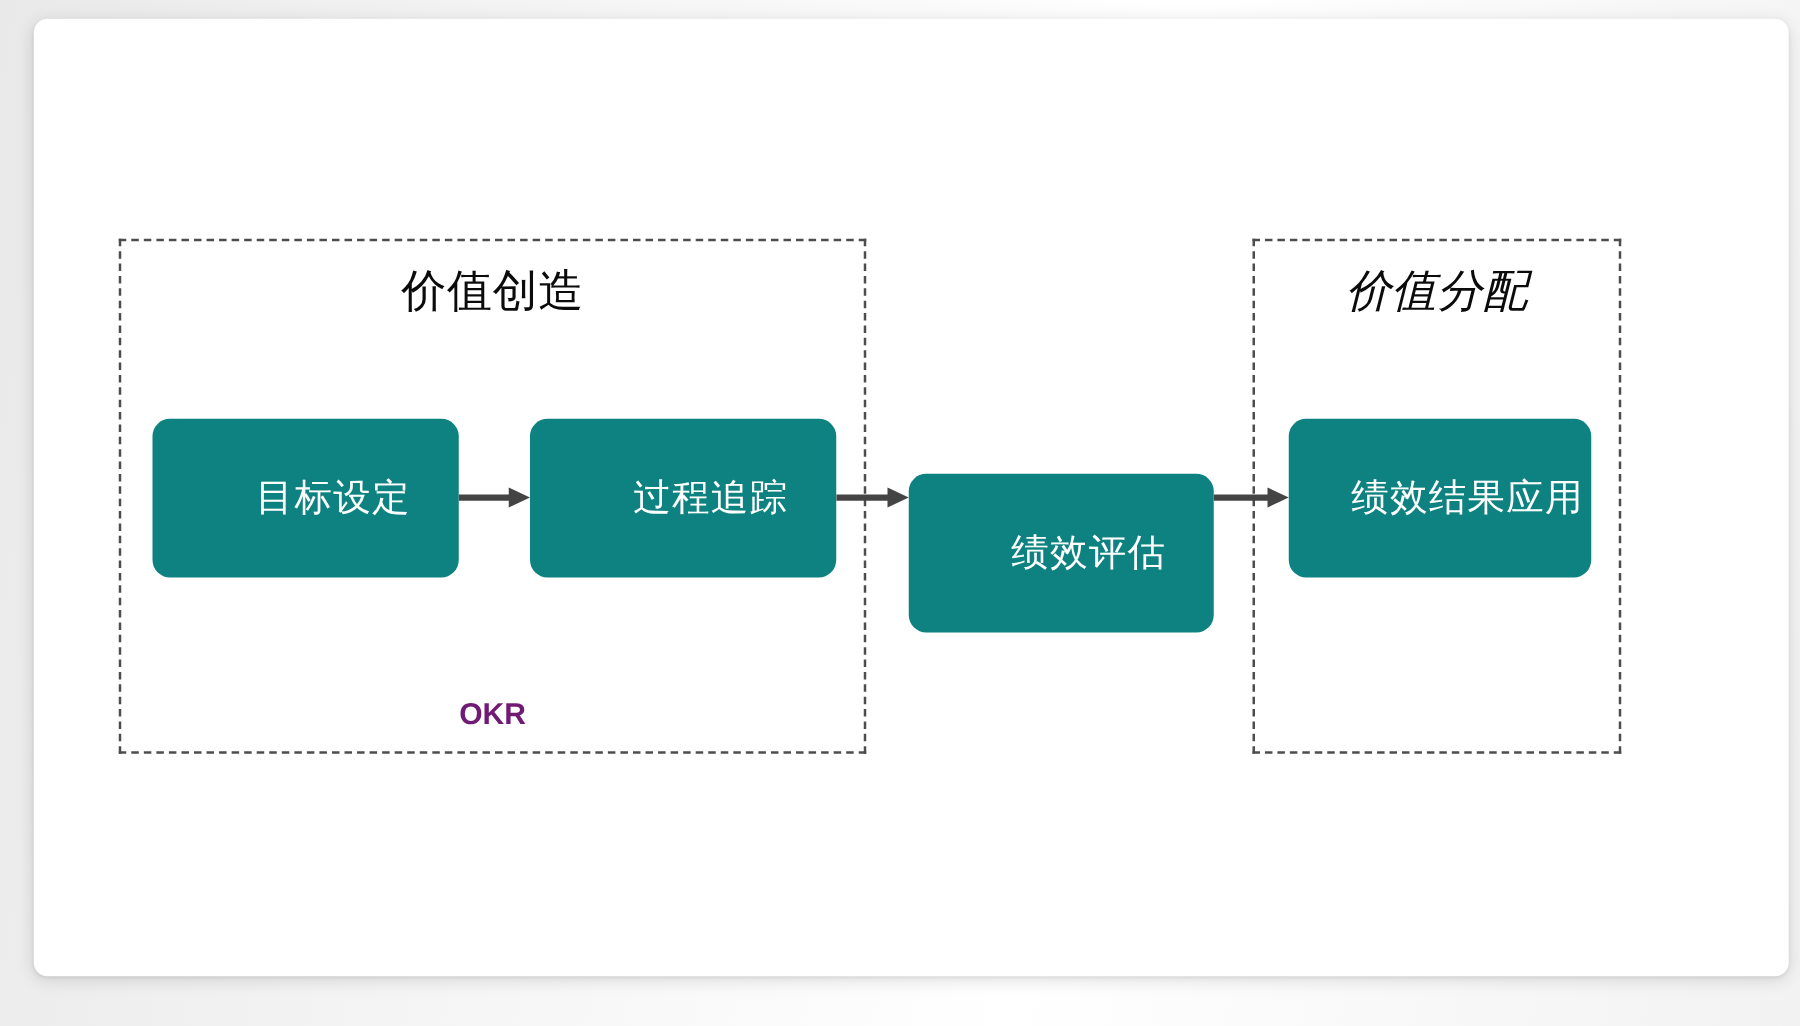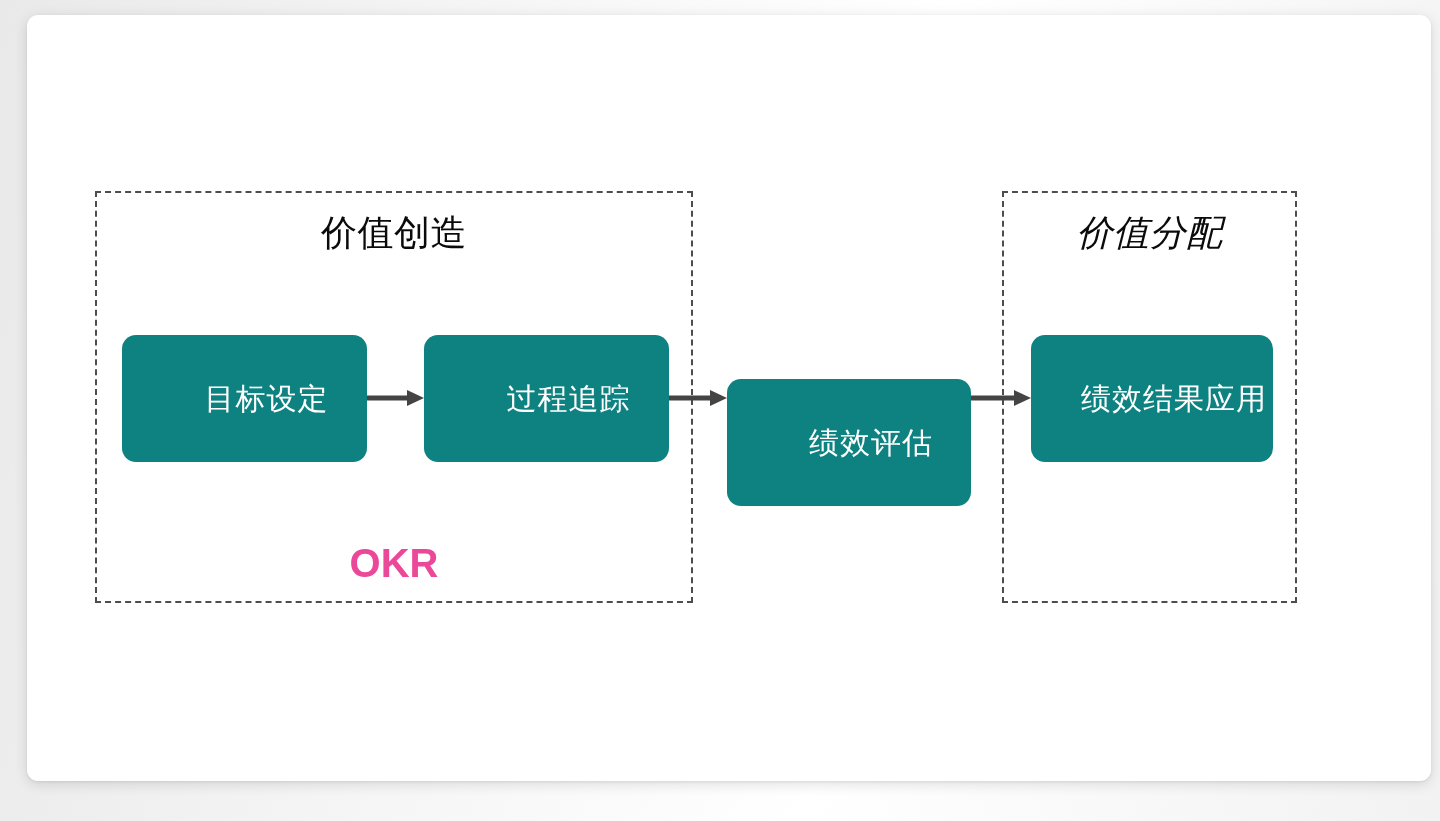--- a/index.html
+++ b/index.html
@@ -54,24 +54,24 @@
     font-weight: 400;
     letter-spacing: 0.5px;
     white-space: nowrap;
   }
   .stage-footer {
     position: absolute;
     bottom: 16px;
     left: 0;
     right: 0;
     text-align: center;
-    font-size: 40px;
+    font-size: 24px;
     line-height: 1.1;
     font-weight: 700;
-    color: #ec4899;
+    color: #701a75;
     white-space: nowrap;
   }
 
   
   .step-box {
     position: absolute;
     box-sizing: border-box;
     background: #0d8281;
     border-radius: 14px;
     display: flex;

